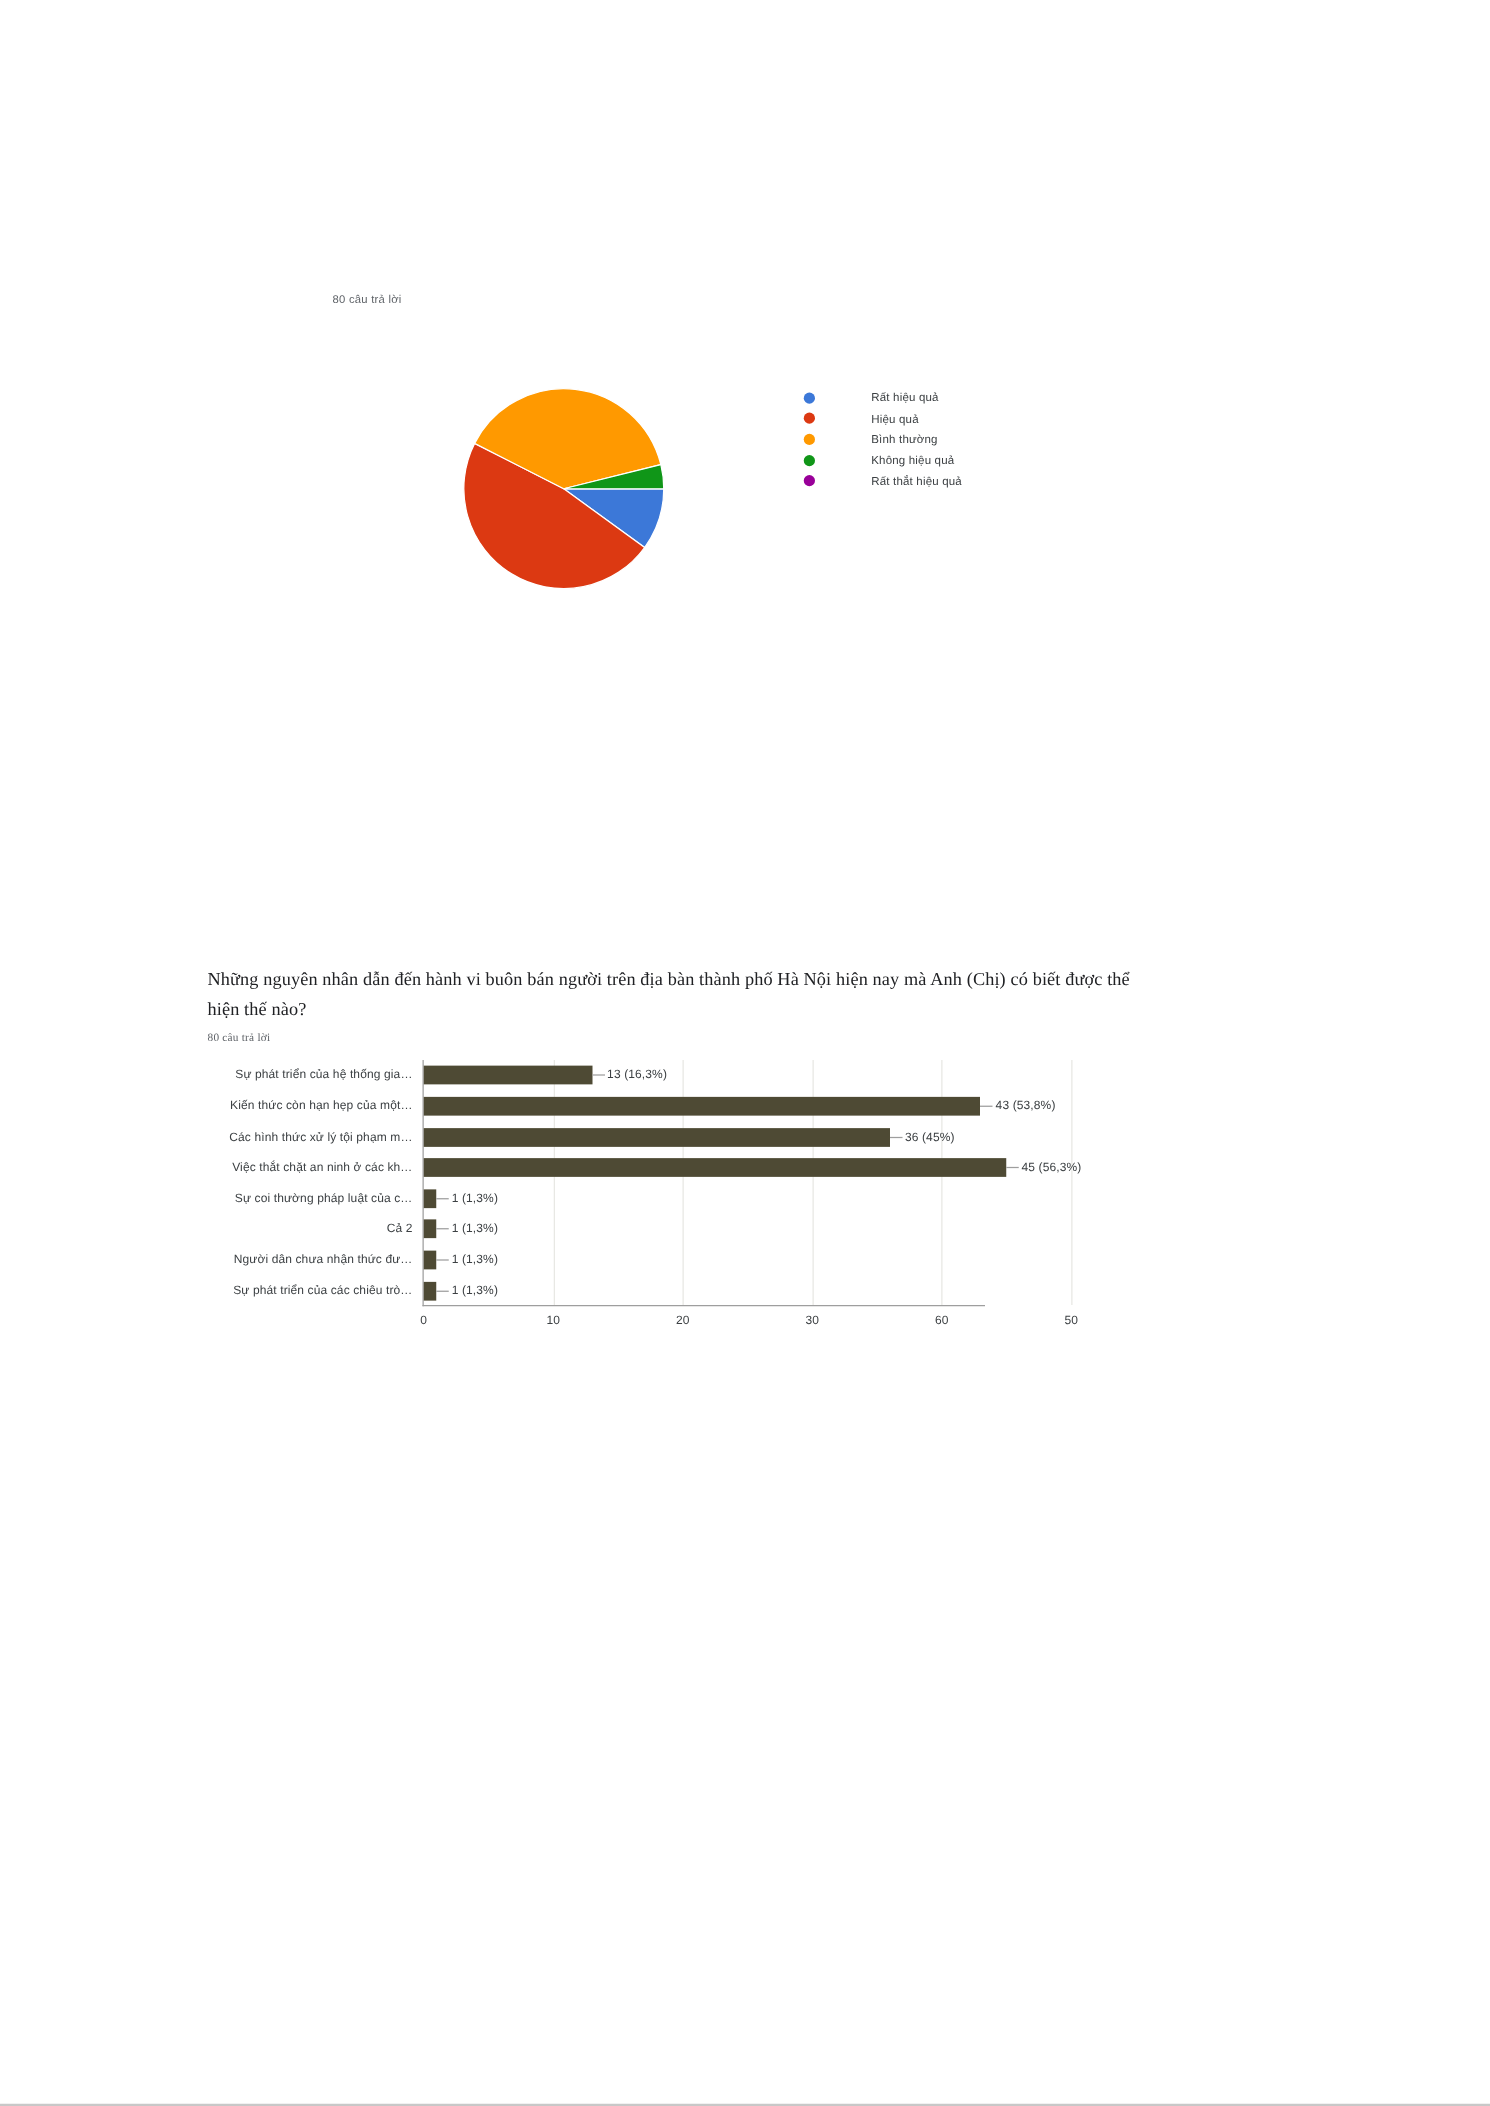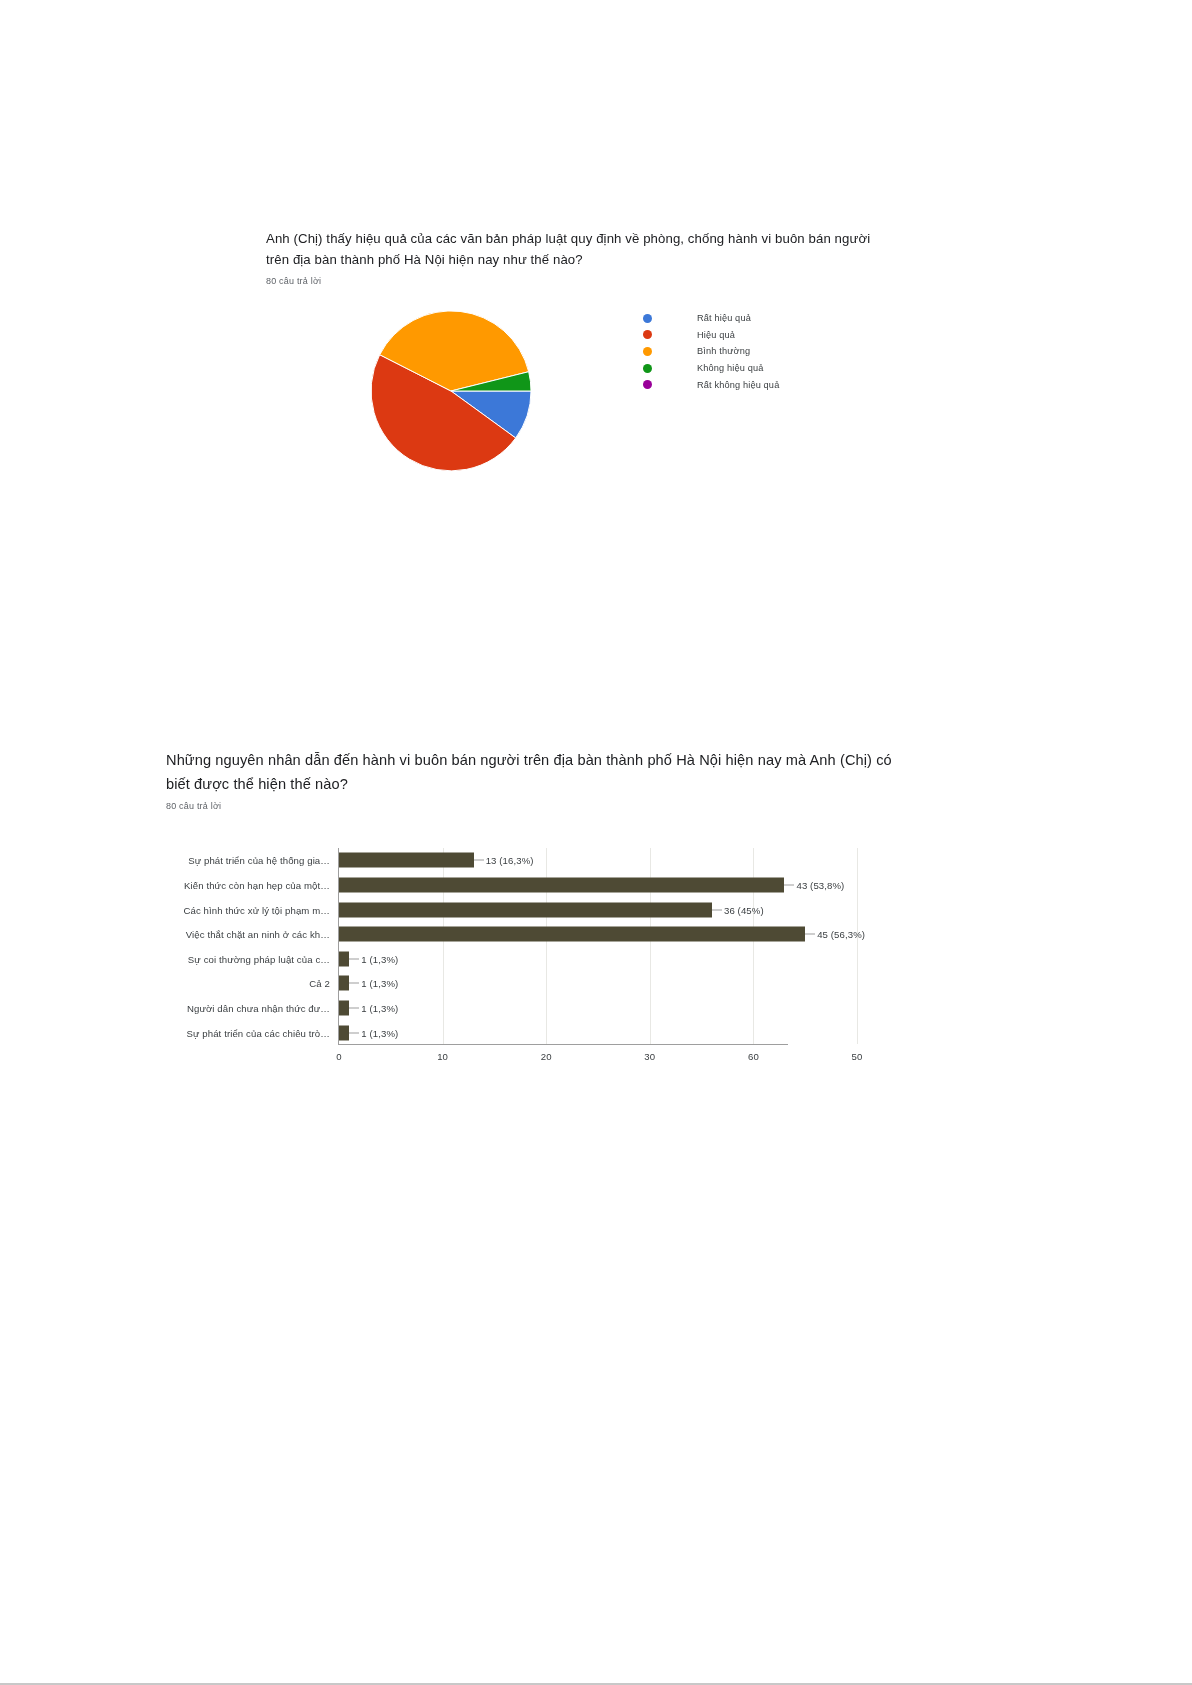--- a/index.html
+++ b/index.html
@@ -93,22 +93,23 @@
     font-size: 9.2px;
     color: #3c4043;
     letter-spacing: 0.15px;
     white-space: nowrap;
   }
 
   
   .q2 {
     position: absolute;
     left: 166px;
-    top: 748px;
+    top: 772px;
     width: 740px;
+    font-family: Liberation Serif, serif;
   }
   .q2-title {
     font-size: 14.6px;
     line-height: 24px;
     color: #202124;
     letter-spacing: 0.1px;
   }
   .q2-sub {
     font-size: 9px;
     color: #5f6368;
@@ -187,21 +188,20 @@
     transform: translateX(-50%);
     letter-spacing: 0.1px;
   }
 </style>
 </head>
 <body>
 
 <div class="page">
 
   <div class="q1">
-    <div class="q1-title">Anh (Chị) thấy hiệu quả của các văn bản pháp luật quy định về phòng, chống hành vi buôn bán người trên địa bàn thành phố Hà Nội hiện nay như thế nào?</div>
     <div class="q1-sub">80 câu trả lời</div>
   </div>
 
   <div class="pie-wrap">
     <div class="pie">
       <svg width="162" height="162" viewBox="0 0 162 162">
 
         <path d="M81,81 L161,81 A80,80 0 0,1 145.7,128.0 Z" fill="#3c78d8" stroke="#ffffff" stroke-width="1"></path>
 
         <path d="M81,81 L145.7,128.0 A80,80 0 0,1 9.7,44.7 Z" fill="#dc3912" stroke="#ffffff" stroke-width="1"></path>
@@ -227,21 +227,21 @@
       <div class="legend-row">
         <span class="legend-dot" style="background:#ff9900"></span>
         <span class="legend-txt">Bình thường</span>
       </div>
       <div class="legend-row">
         <span class="legend-dot" style="background:#109618"></span>
         <span class="legend-txt">Không hiệu quả</span>
       </div>
       <div class="legend-row">
         <span class="legend-dot" style="background:#990099"></span>
-        <span class="legend-txt">Rất không hiệu quả</span>
+        <span class="legend-txt">Rất thắt hiệu quả</span>
       </div>
     </div>
   </div>
 
   <div class="q2">
     <div class="q2-title">Những nguyên nhân dẫn đến hành vi buôn bán người trên địa bàn thành phố Hà Nội hiện nay mà Anh (Chị) có biết được thể hiện thế nào?</div>
     <div class="q2-sub">80 câu trả lời</div>
   </div>
 
   <div class="bar-chart">

